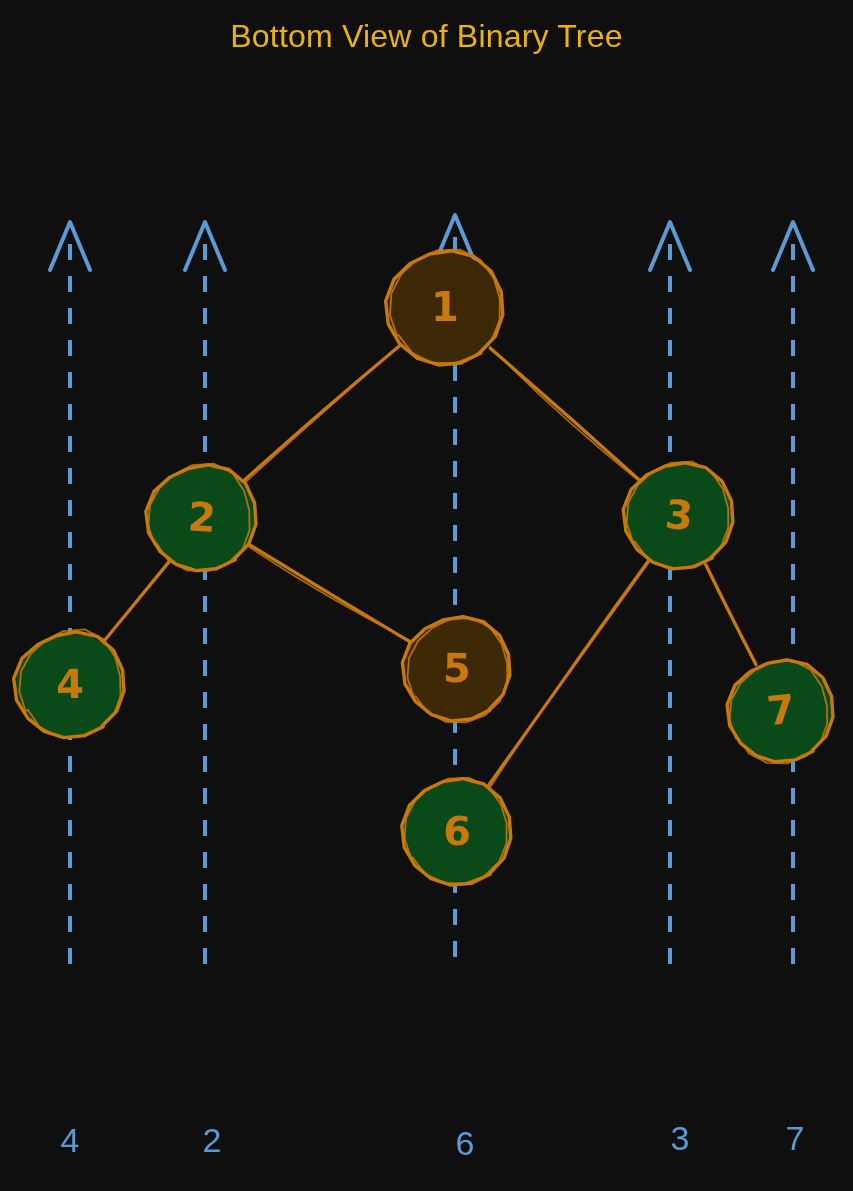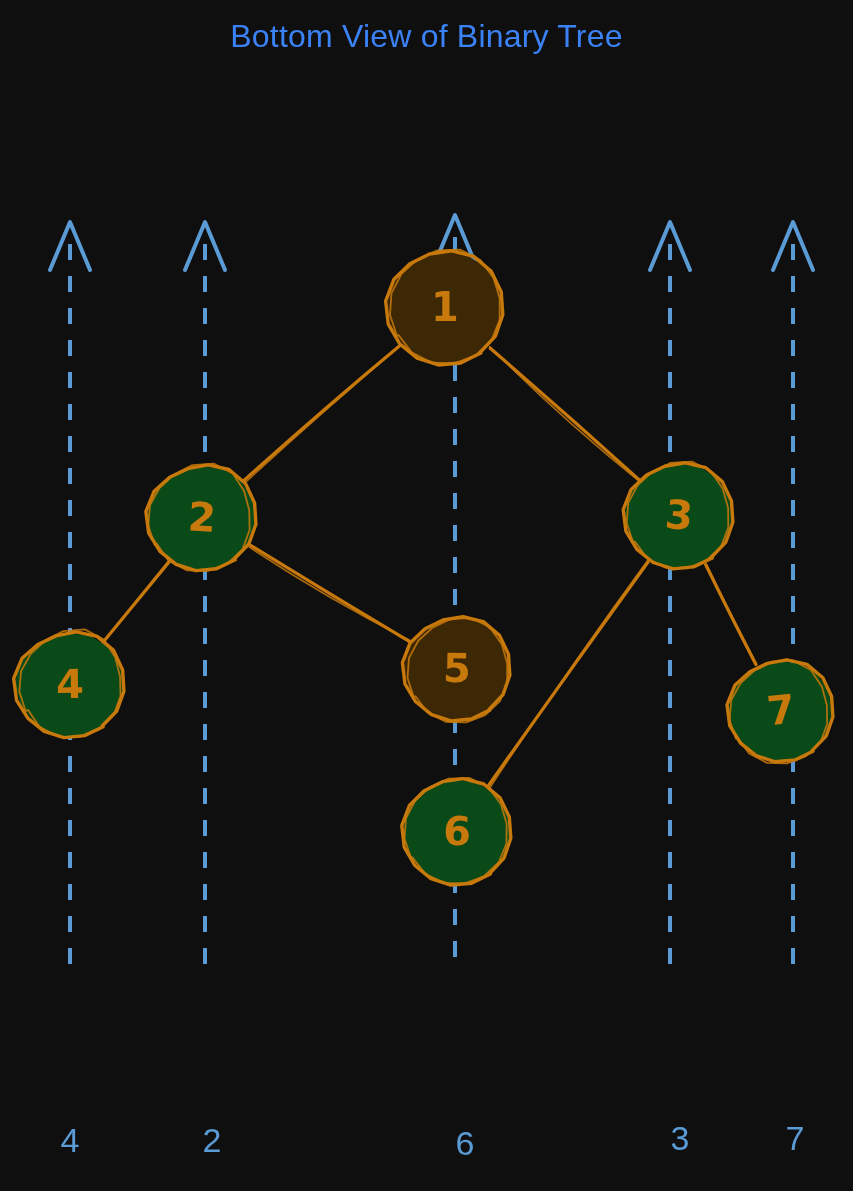--- a/index.html
+++ b/index.html
@@ -14,21 +14,21 @@
     background: #0f0f0f;
     overflow: hidden;
     font-family: "Liberation Sans", sans-serif;
   }
   #title {
     position: absolute;
     top: 18px;
     left: 0;
     width: 853px;
     text-align: center;
-    color: #3b82f6;
+    color: #eab308;
     font-size: 32px;
     font-family: "Liberation Sans", sans-serif;
     letter-spacing: 0.2px;
   }
   svg.layer {
     position: absolute;
     top: 0;
     left: 0;
     width: 853px;
     height: 1191px;

